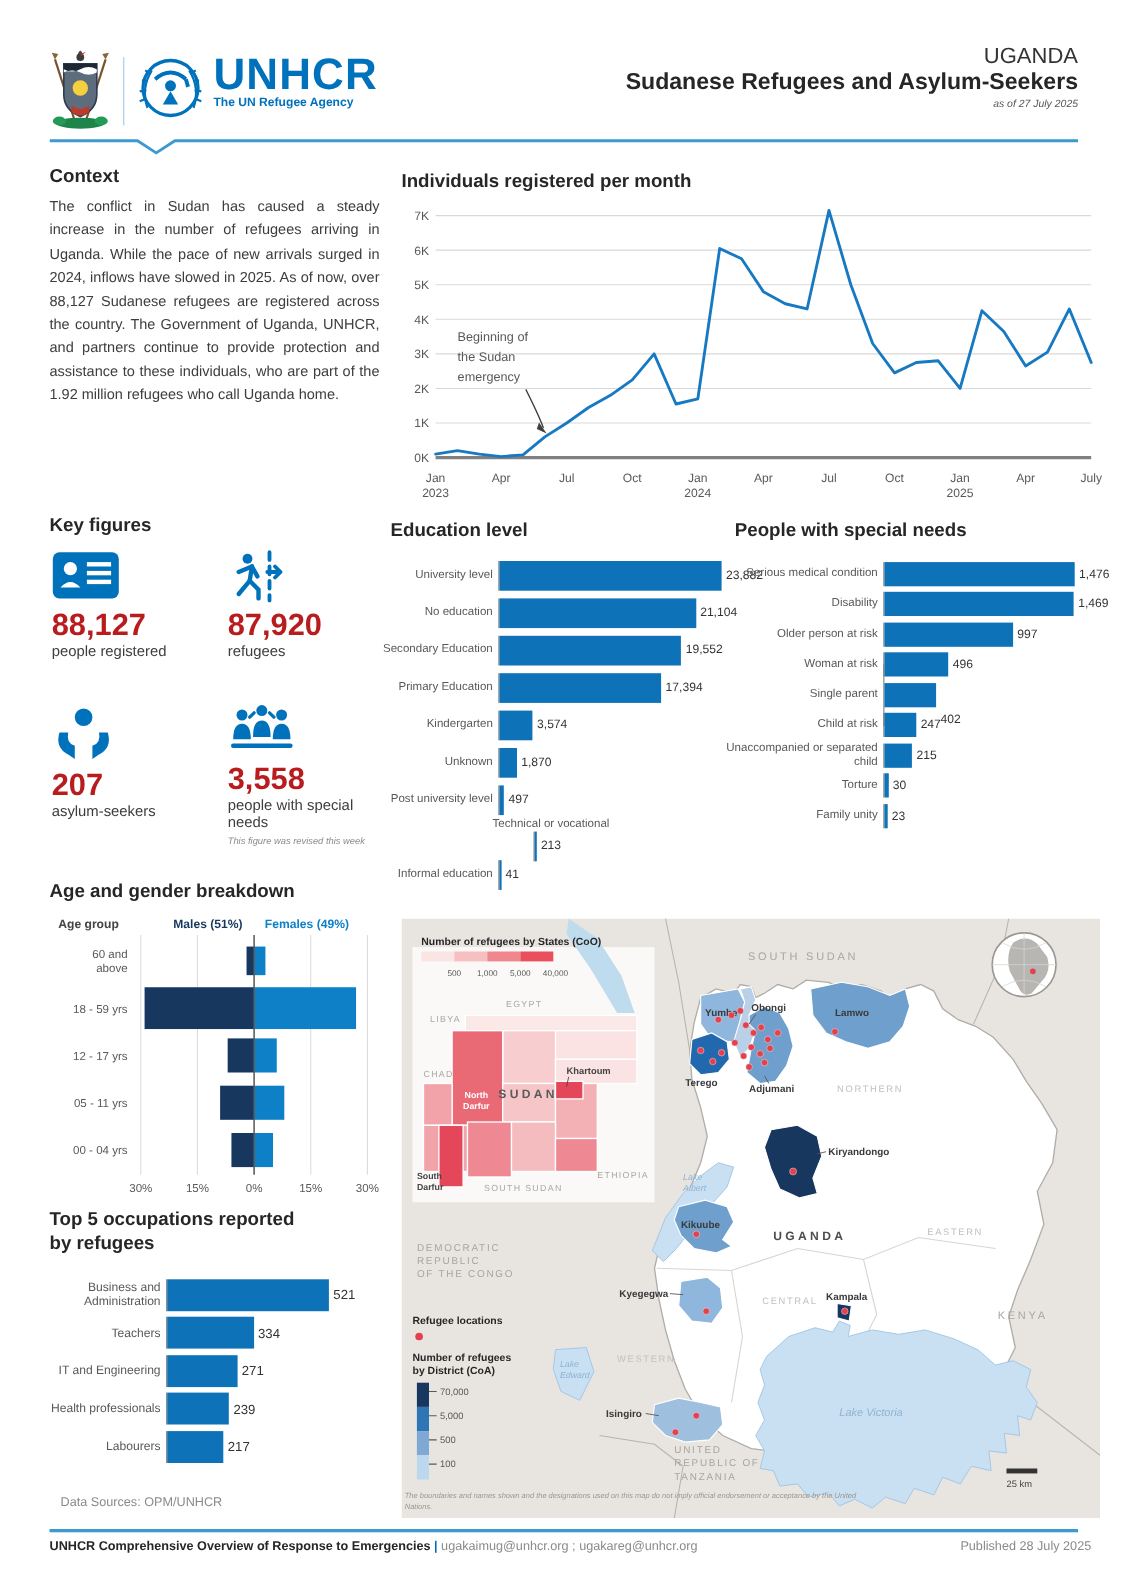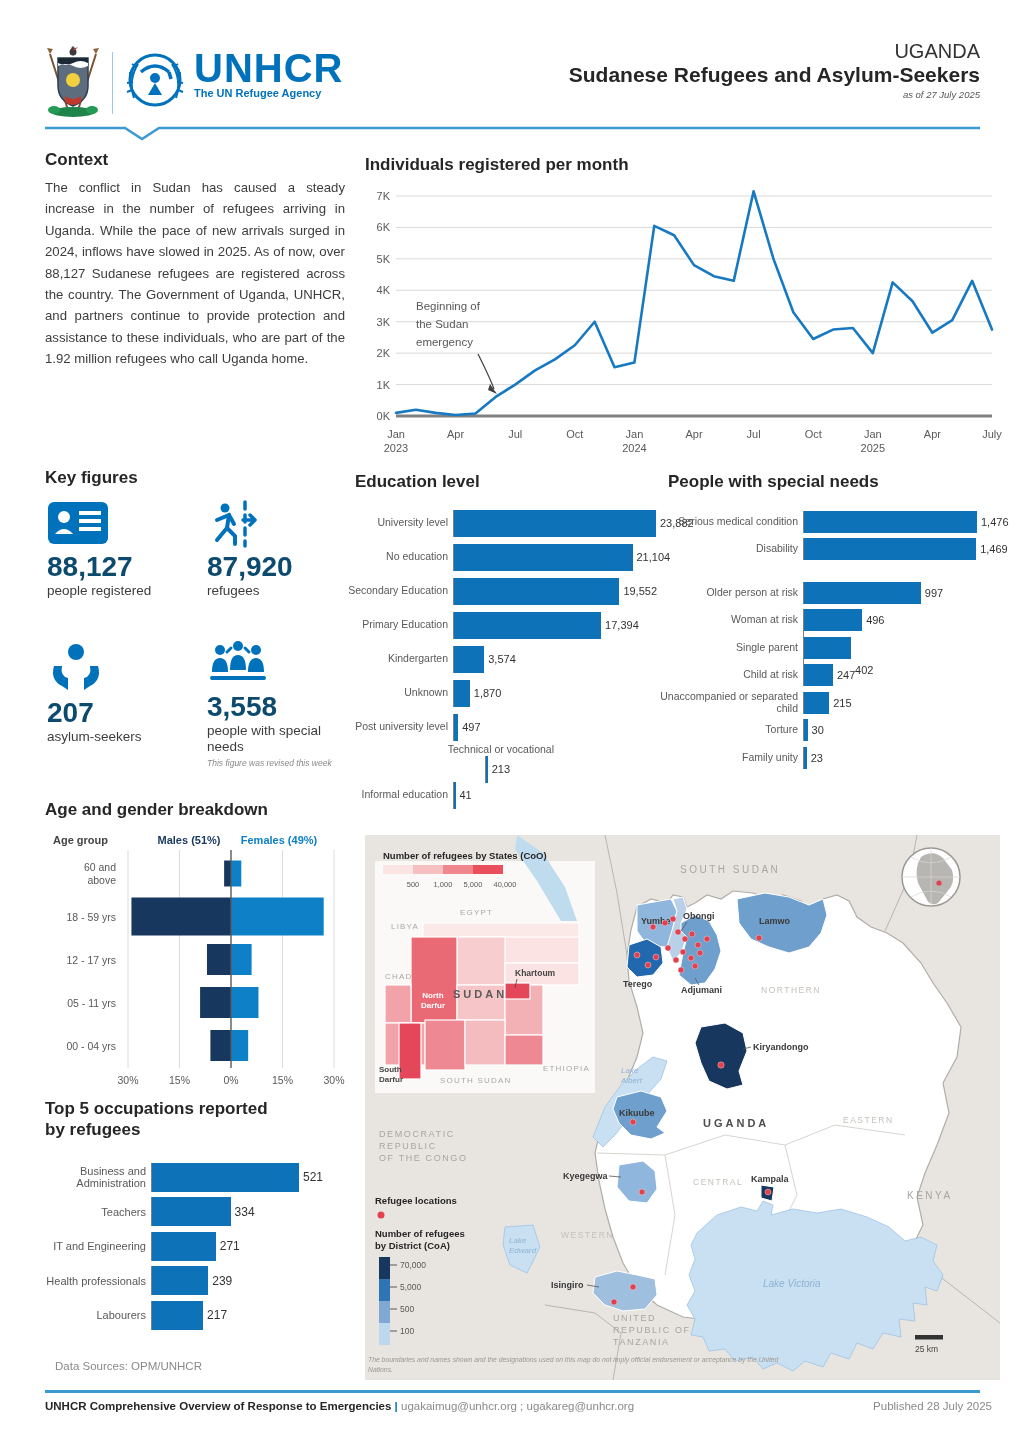--- a/index.html
+++ b/index.html
@@ -10,21 +10,21 @@
   .sec-title{font-size:17px;font-weight:bold;color:#262626;}
   
   #hdr-country{font-size:20px;color:#333;text-align:right;}
   #hdr-title{font-size:21px;font-weight:bold;color:#262626;text-align:right;}
   #hdr-asof{font-size:9.5px;font-style:italic;color:#555;text-align:right;margin-top:2px;}
   #logo-text{font-size:40px;font-weight:bold;color:#0072BC;letter-spacing:1px;line-height:.9;}
   #logo-tag{font-size:11px;font-weight:bold;color:#0072BC;margin-top:1px;}
   
   #context-body{width:300px;font-size:13.2px;line-height:1.62;color:#3d3d3d;text-align:justify;margin-top:7px;}
   
-  .kf-num{font-size:28px;font-weight:bold;color:#0c4a6e;line-height:1.05;}
+  .kf-num{font-size:28px;font-weight:bold;color:#b91c1c;line-height:1.05;}
   .kf-label{font-size:13.5px;color:#3d3d3d;line-height:1.15;margin-top:2px;}
   .kf-note{font-size:8.5px;font-style:italic;color:#8a8a8a;margin-top:4px;}
   
   .hbar-row{display:flex;align-items:center;}
   .hbar-label{text-align:right;color:#595959;line-height:1.12;padding-right:5px;flex:none;}
   .hbar-track{border-left:1.6px solid #808080;display:flex;align-items:center;flex:1;}
   .hbar{background:#0E72B8;flex:none;}
   .hbar-val{color:#333;margin-left:4px;white-space:nowrap;}
   
   #footer-left{font-size:11.5px;color:#262626;}
@@ -295,21 +295,21 @@
           <span class="hbar-val" style="font-size: 11px;">1,476</span>
         </div>
       </div>
       <div class="hbar-row" style="height: 27.5px;">
         <div class="hbar-label" style="width: 143px; font-size: 10.5px;">Disability</div>
         <div class="hbar-track">
           <div class="hbar" style="height: 22px; width: 172.18px; background: rgb(14, 114, 184);"></div>
           <span class="hbar-val" style="font-size: 11px;">1,469</span>
         </div>
       </div>
-      <div class="hbar-row" style="height: 27.5px; margin-top: 16px;">
+      <div class="hbar-row" style="height: 27.5px;">
         <div class="hbar-label" style="width: 143px; font-size: 10.5px;">Older person at risk</div>
         <div class="hbar-track">
           <div class="hbar" style="height: 22px; width: 116.857px; background: rgb(14, 114, 184);"></div>
           <span class="hbar-val" style="font-size: 11px;">997</span>
         </div>
       </div>
       <div class="hbar-row" style="height: 27.5px;">
         <div class="hbar-label" style="width: 143px; font-size: 10.5px;">Woman at risk</div>
         <div class="hbar-track">
           <div class="hbar" style="height: 22px; width: 58.1355px; background: rgb(14, 114, 184);"></div>

